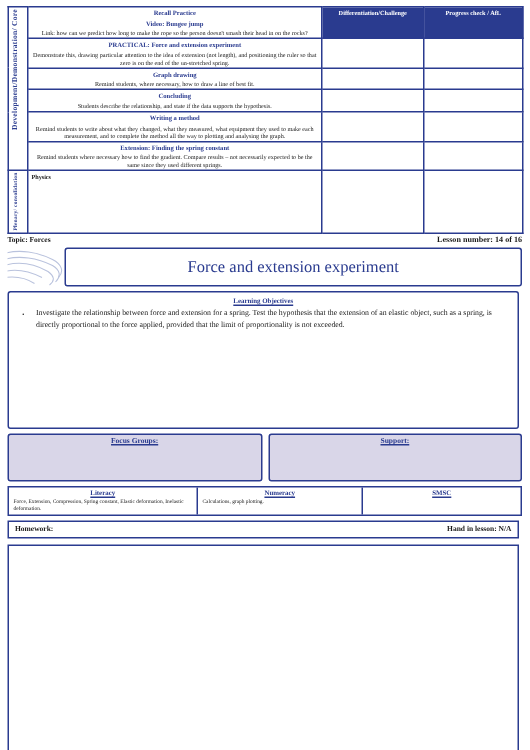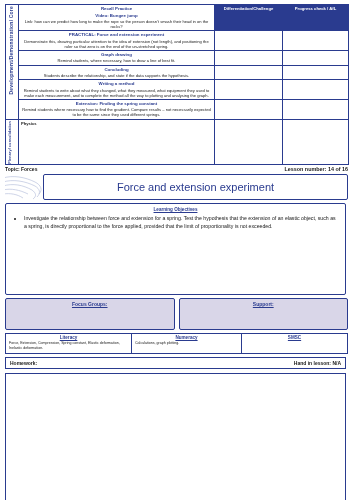--- a/index.html
+++ b/index.html
@@ -1,17 +1,17 @@
 <!DOCTYPE html>
 <html><head>
 <meta charset="utf-8">
 <style>
   html,body{margin:0;padding:0;background:#ffffff;}
   body{width:353px;height:500px;font-family:"Liberation Sans",sans-serif;color:#1a1a1a;overflow:hidden;}
-  .page{position:relative;width:353px;height:372px;box-sizing:border-box;padding:4px 5px 0 5px;}
+  .page{position:relative;width:353px;height:372px;box-sizing:border-box;padding:4px 5px 0 5px;font-family:Liberation Serif, serif;}
 
   
   table.plan{border-collapse:collapse;width:343px;table-layout:fixed;}
   table.plan td{border:1px solid #2a3b8f;vertical-align:top;padding:1px 2px;font-size:4.2px;line-height:1.25;}
   .sidecell{width:13px;background:#ffffff;border:1px solid #2a3b8f;text-align:center;}
   .vert{writing-mode:vertical-rl;transform:rotate(180deg);white-space:nowrap;font-size:5px;font-weight:bold;color:#2a3b8f;letter-spacing:.2px;}
   .maincol{width:200px;}
   .hdr{background:#2a3b8f;color:#ffffff;font-size:4.2px;font-weight:bold;text-align:center;padding:2px 1px;}
   .rowtitle{color:#2a3b8f;font-weight:bold;text-align:center;font-size:4.4px;display:block;margin-bottom:1px;}
   .body{display:block;text-align:center;font-size:4.1px;color:#1a1a1a;}

